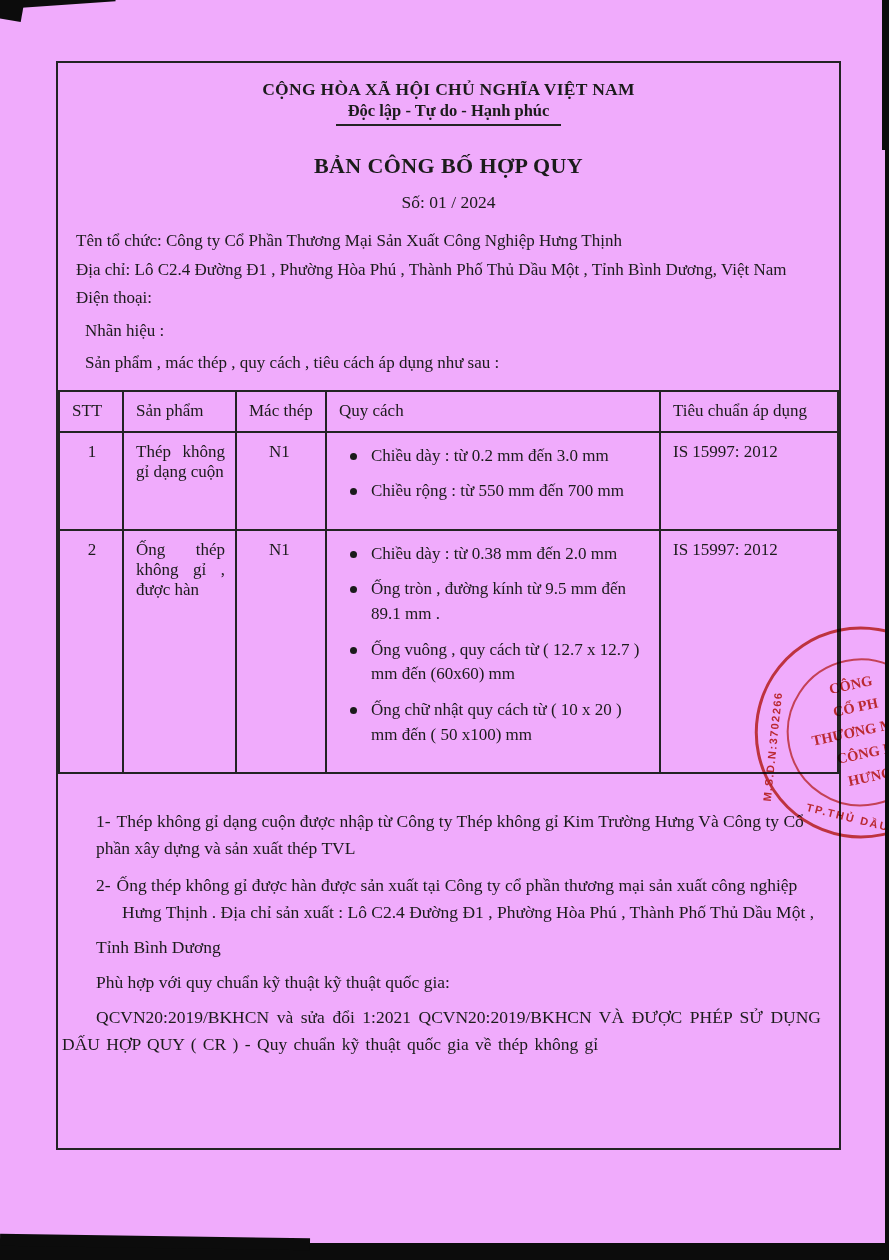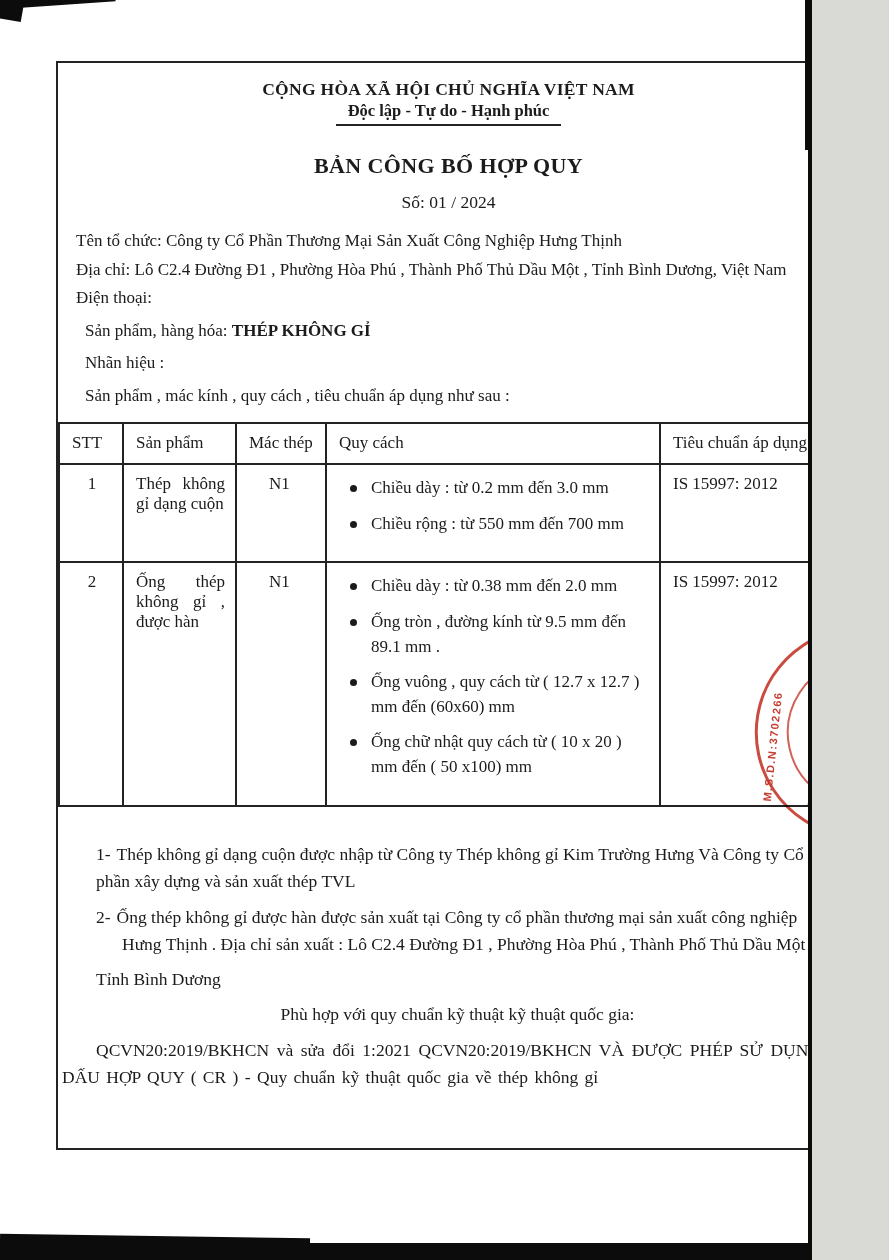--- a/index.html
+++ b/index.html
@@ -1,19 +1,19 @@
 <!DOCTYPE html>
 <html><head>
 <meta charset="utf-8">
 <style>
   * { margin:0; padding:0; box-sizing:border-box; }
   html,body { background:#d9d9d6; }
   .page {
-    position:relative; width:812px; height:1260px;
-    background:#ffffff; overflow:hidden;
+    position:relative; width:889px; height:1260px;
+    background:#f0abfc; overflow:hidden;
     font-family:"Liberation Serif","DejaVu Serif",serif;
     color:#1b1b1b;
   }
   
   .artifact { position:absolute; background:#0c0c0c; z-index:9; }
   .art-top-left   { left:-10px; top:-3px; width:125px; height:13px; transform:rotate(-4deg); transform-origin:left top; }
   .art-top-left2  { left:-3px; top:-4px; width:26px; height:24px; transform:rotate(10deg); }
   .art-right      { right:0; top:0; width:4px; height:1260px; }
   .art-right2     { right:0; top:0; width:7px; height:150px; }
   .art-bottom     { left:0; top:1243px; width:889px; height:17px; }
@@ -60,21 +60,21 @@
     content:""; position:absolute; left:3px; top:9px;
     width:7px; height:7px; border-radius:50%; background:#1b1b1b;
   }
 
   
   .notes { margin:34px 2px 0 20px; font-size:17.5px; line-height:1.55; }
   .note1 { }
   .note1 .marker, .note2 .marker { margin-right:6px; }
   .note2 { margin-top:9px; padding-left:26px; text-indent:-26px; }
   .province { margin-top:8px; }
-  .conform { margin-top:8px;text-align:center; }
+  .conform { margin-top:8px; }
   .final-para {
     margin:8px 0 0 -14px; text-align:justify; text-indent:34px;
     font-size:17.5px; line-height:1.55; word-spacing:2px;
   }
 
   
   .stamp {
     position:absolute; left:742px; top:620px; width:300px; height:230px;
     transform:rotate(-12deg); z-index:6; mix-blend-mode:multiply;
     color:rgba(193,44,31,.92); pointer-events:none;
@@ -115,23 +115,22 @@
       <span>Độc lập - Tự do - Hạnh phúc</span>
     </div>
 
     <div class="doc-title">BẢN CÔNG BỐ HỢP QUY</div>
     <div class="doc-number">Số: 01 / 2024</div>
 
     <div class="info">
       <p>Tên tổ chức: Công ty Cổ Phần Thương Mại Sản Xuất Công Nghiệp Hưng Thịnh</p>
       <p>Địa chỉ: Lô C2.4 Đường Đ1 , Phường Hòa Phú , Thành Phố Thủ Dầu Một , Tỉnh Bình Dương, Việt Nam</p>
       <p>Điện thoại:</p>
-      <p class="indent"><span>Sản phẩm, hàng hóa: </span><span class="bold">THÉP KHÔNG GỈ</span></p>
       <p class="indent">Nhãn hiệu :</p>
-      <p class="indent">Sản phẩm , mác kính , quy cách , tiêu chuẩn áp dụng như sau :</p>
+      <p class="indent">Sản phẩm , mác thép , quy cách , tiêu cách áp dụng như sau :</p>
     </div>
 
     <table class="spec-table">
       <colgroup>
         <col class="col-stt">
           <col class="col-prod">
           <col class="col-mac">
           <col class="col-quy">
           <col class="col-tieu">
       </colgroup>

